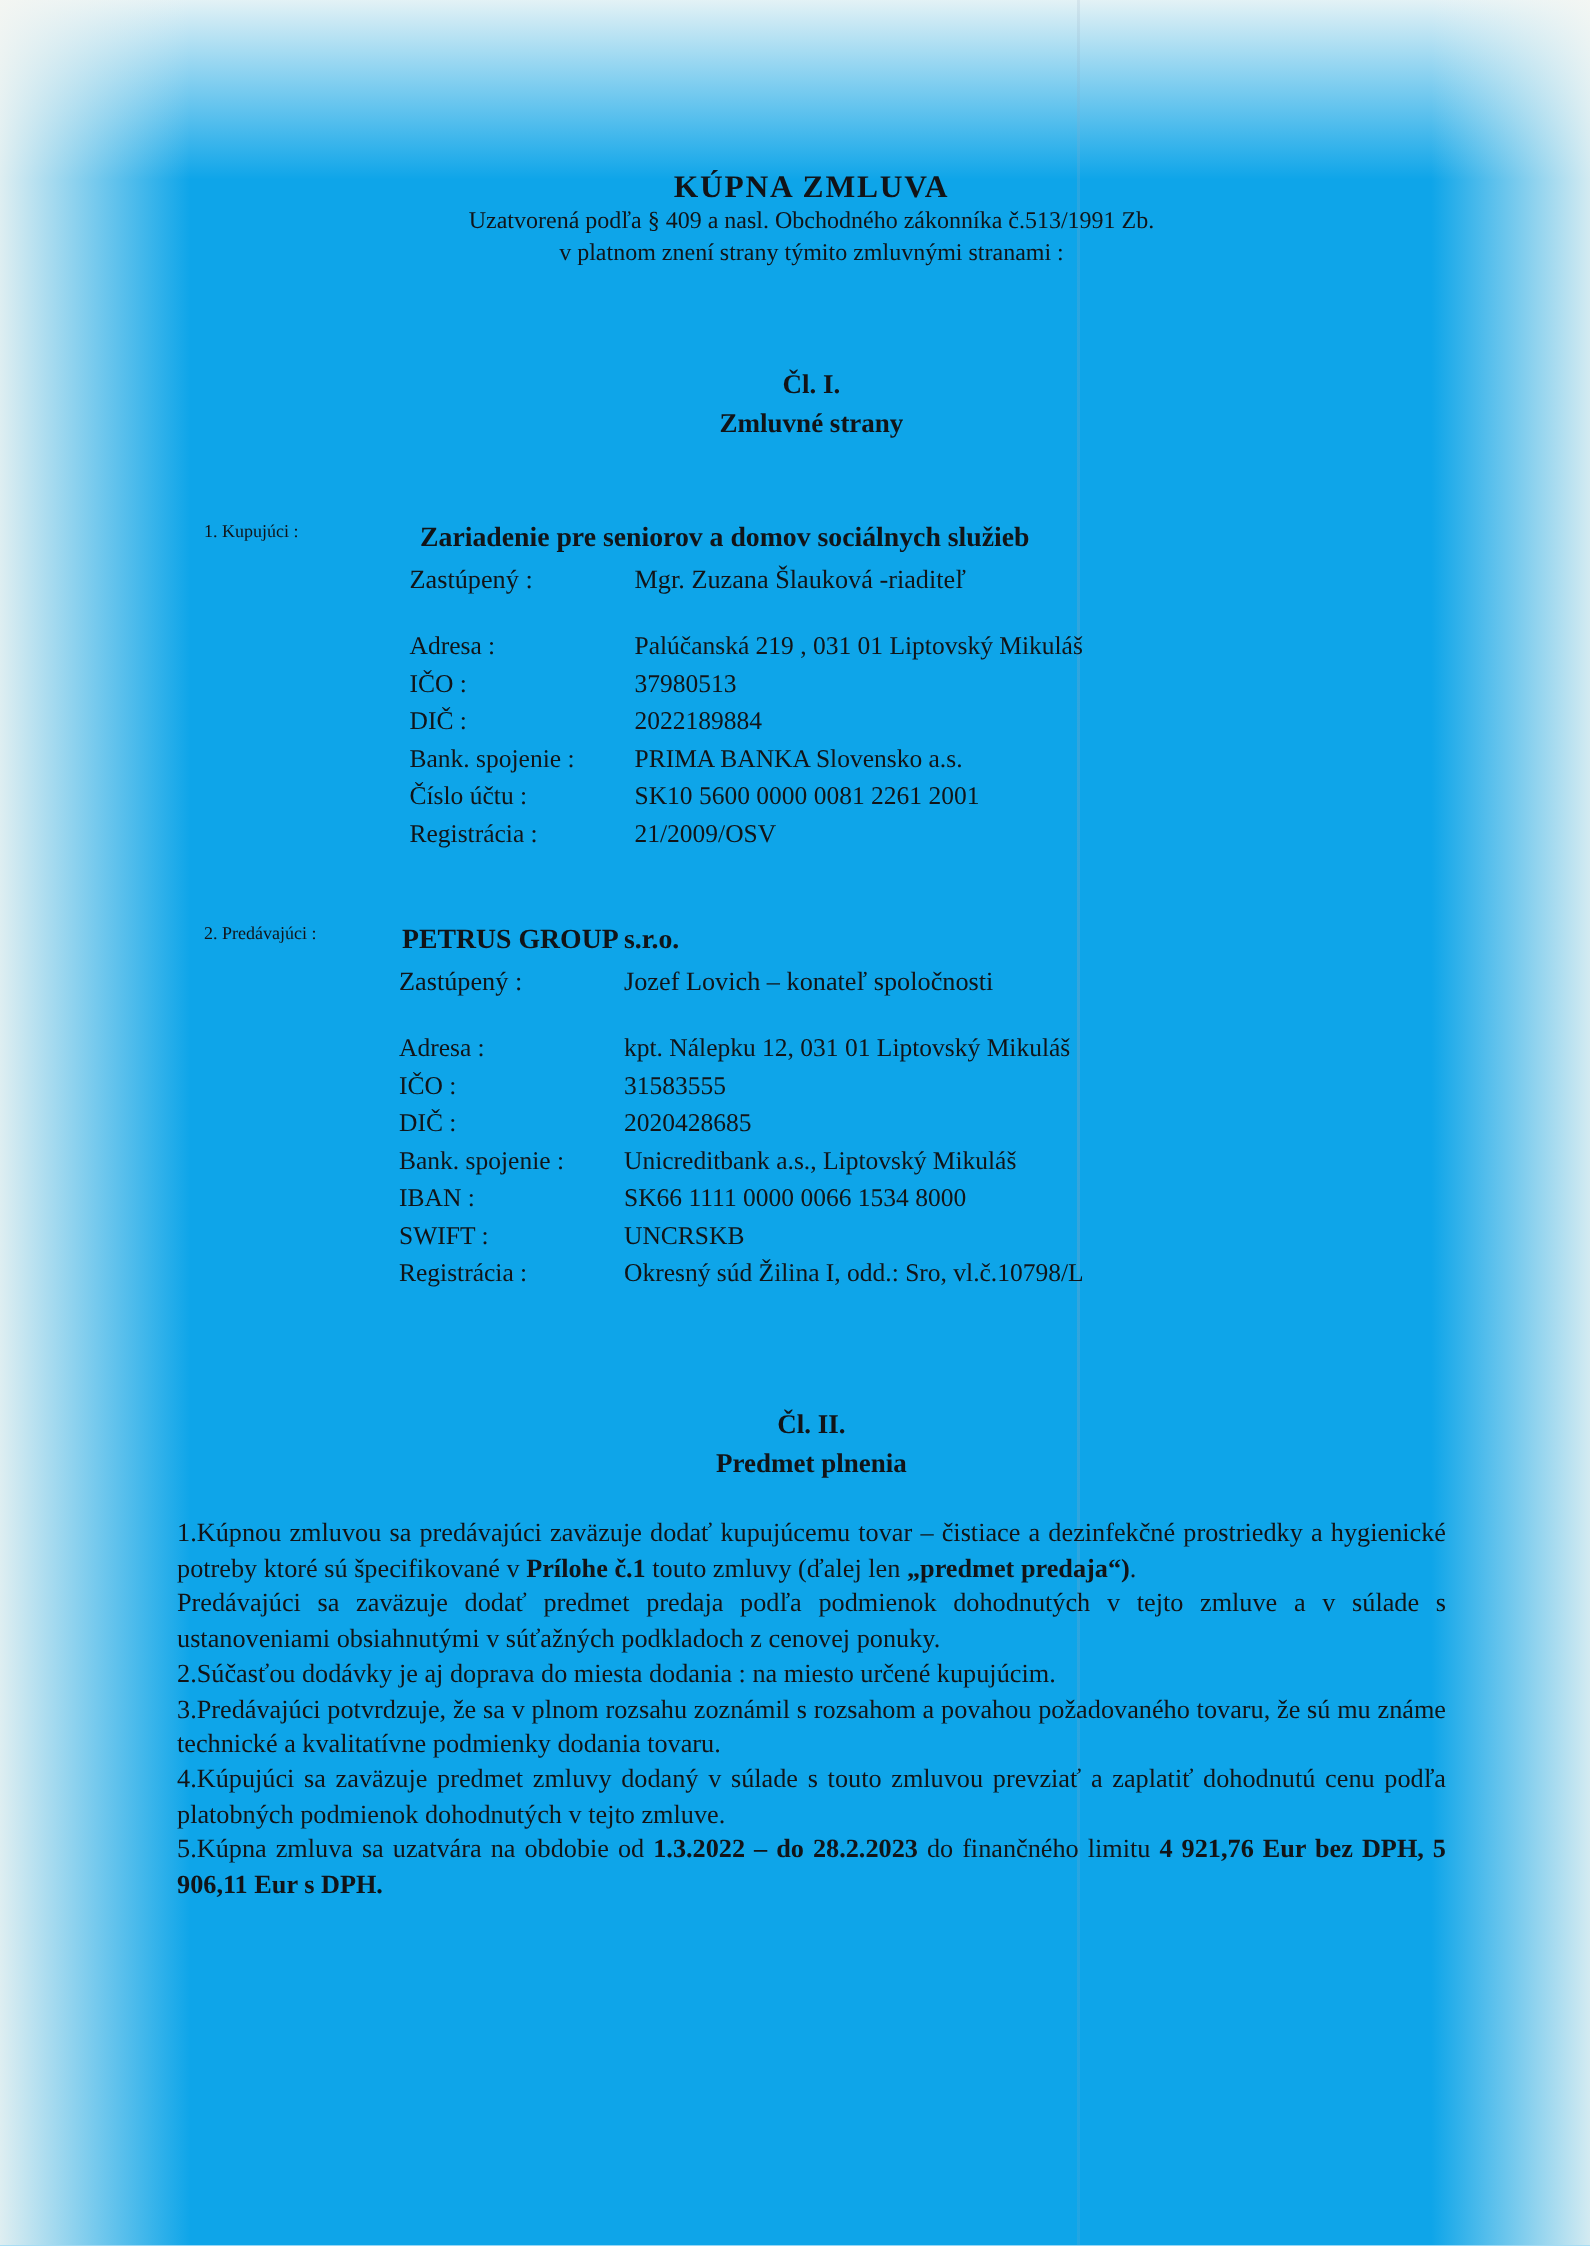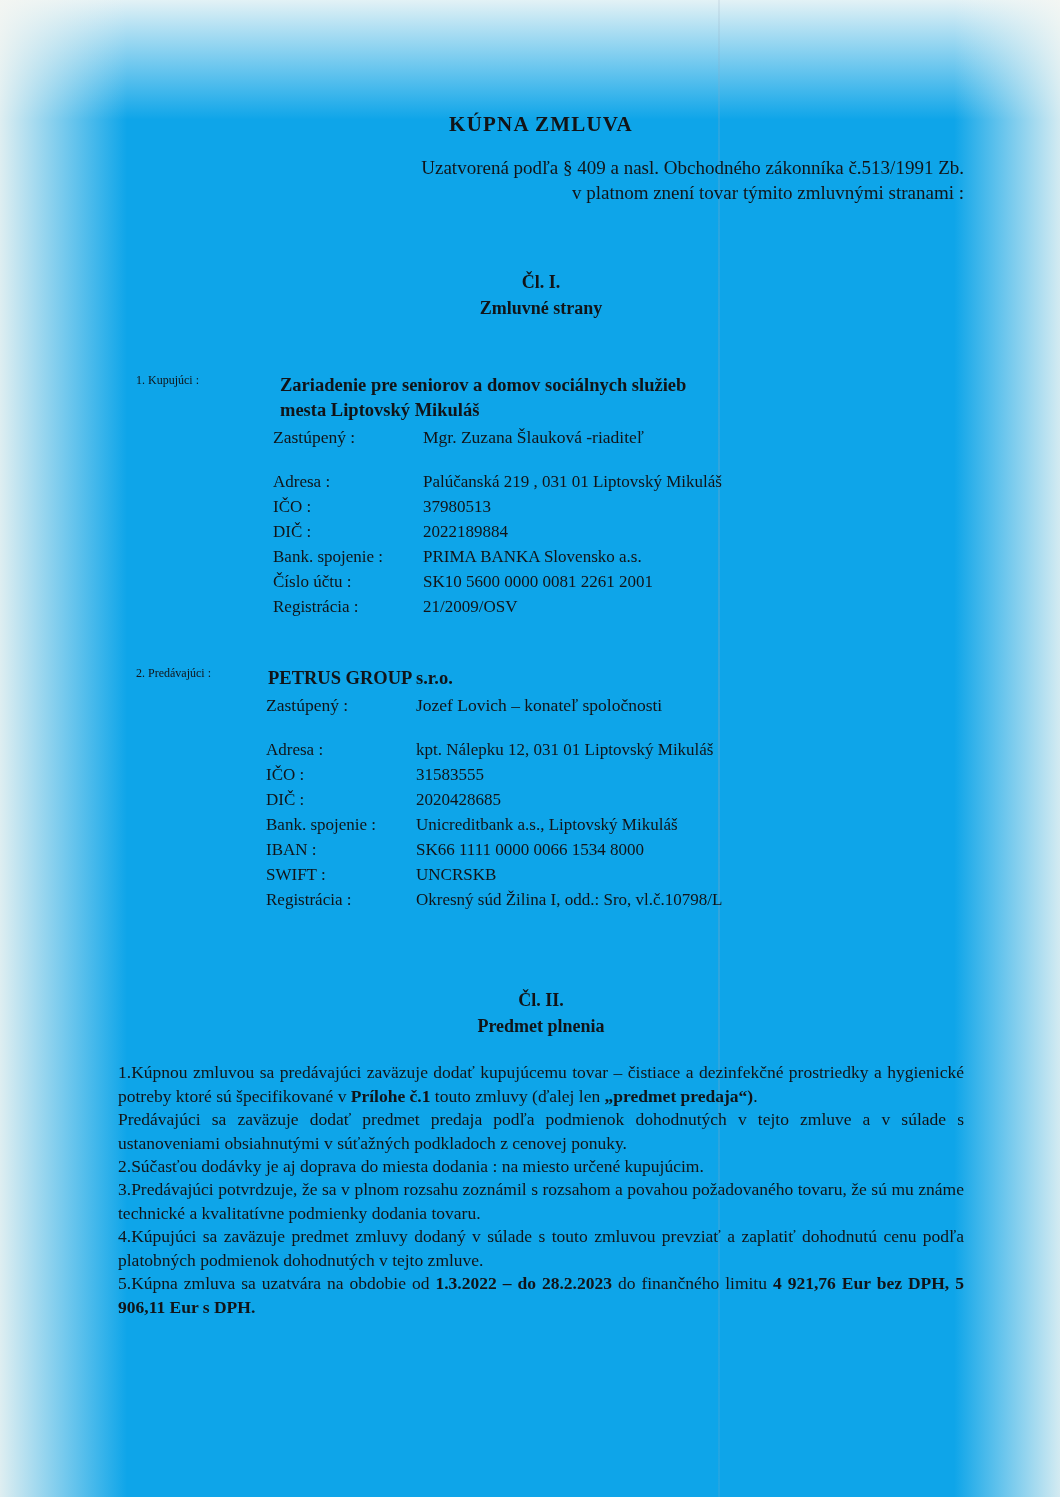--- a/index.html
+++ b/index.html
@@ -60,23 +60,23 @@
     box-sizing: border-box;
   }
 
   .title {
     text-align: center;
     font-weight: bold;
     font-size: 21px;
     letter-spacing: 1.2px;
   }
   .subtitle {
-    text-align: right;
-    font-size: 19px;
-    margin-top: 18px;
+    text-align: center;
+    font-size: 16px;
+    margin-top: 0;
     line-height: 1.32;
   }
   .subtitle .l2 { display: block; }
 
   .article {
     text-align: center;
     font-weight: bold;
     margin-top: 64px;
     font-size: 18px;
     line-height: 1.45;
@@ -150,34 +150,33 @@
   <div class="fold-line"></div>
 
   <div class="ghost" style="left:140px; top:196px;">&nbsp;</div>
 
   <div class="content">
 
     <div class="title">KÚPNA ZMLUVA</div>
 
     <div class="subtitle">
       <span>Uzatvorená podľa § 409 a nasl. Obchodného zákonníka č.513/1991 Zb.</span>
-      <span class="l2">v platnom znení tovar týmito zmluvnými stranami :</span>
+      <span class="l2">v platnom znení strany týmito zmluvnými stranami :</span>
     </div>
 
     <div class="article">
       <span>Čl. I.</span>
       <span class="sub">Zmluvné strany</span>
     </div>
 
     <div class="party">
       <div class="party-head">
         <div class="party-no">1. Kupujúci :</div>
         <div class="party-name">
           <span>Zariadenie pre seniorov a domov sociálnych služieb</span>
-          <span class="l2">mesta  Liptovský Mikuláš</span>
         </div>
       </div>
       <div class="rep-row">
         <span class="lbl">Zastúpený  :</span>
         <span class="val">Mgr. Zuzana Šlauková -riaditeľ</span>
       </div>
       <div class="fields">
         <div class="field">
           <span class="lbl">Adresa :</span>
           <span class="val">Palúčanská 219 , 031 01 Liptovský Mikuláš</span>

